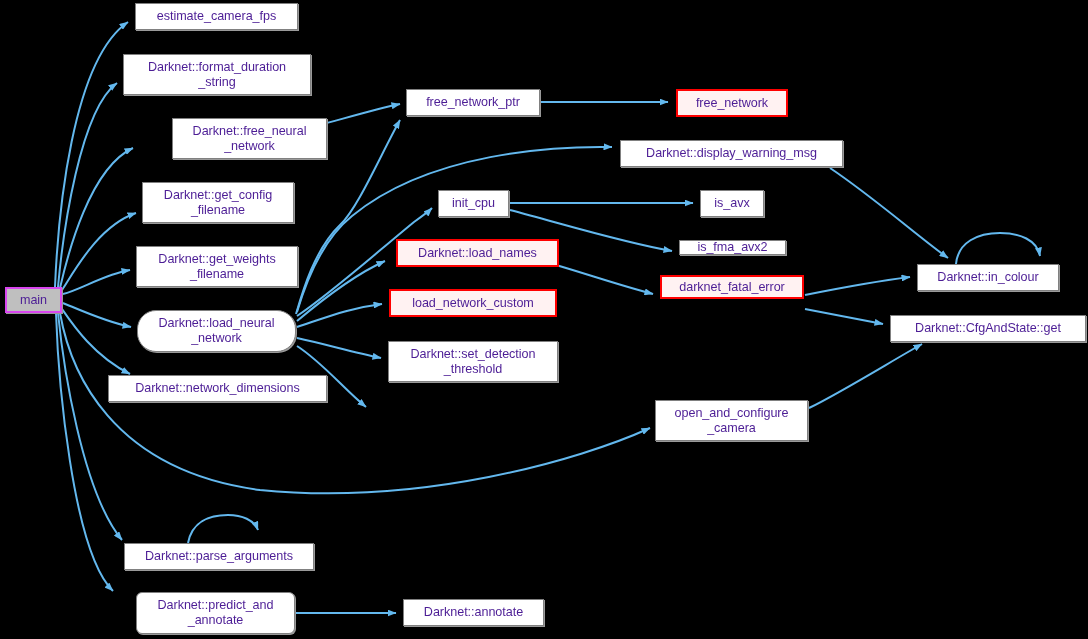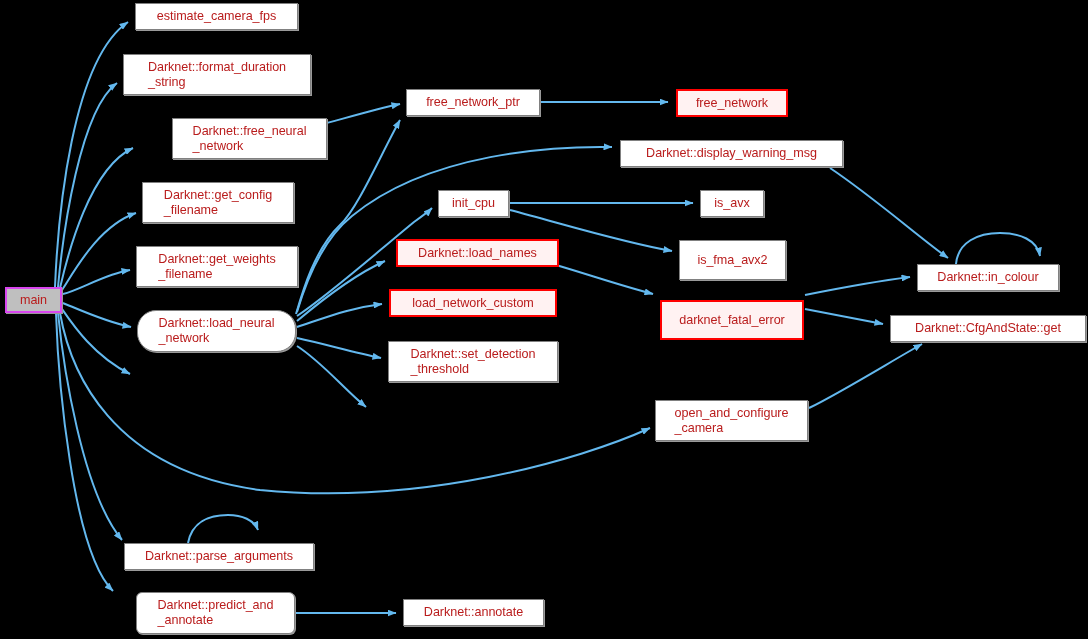--- a/index.html
+++ b/index.html
@@ -23,23 +23,24 @@
     width: 1088px;
     height: 639px;
     pointer-events: none;
   }
   .node {
     position: absolute;
     box-sizing: border-box;
     display: flex;
     align-items: center;
     justify-content: center;
+    text-align: center;
     font-size: 12.6px;
     line-height: 15px;
-    color: #b91c1c;
+    color: #4c1d95;
     background: #ffffff;
     border: 1px solid #808080;
     box-shadow: 1px 1px 0 0 #9a9a9a;
     white-space: pre-line;
     padding: 0 4px;
     letter-spacing: -0.05px;
   }
   .node.root {
     background: #bfbfbf;
     border: 2px solid #d946ef;
@@ -111,32 +112,33 @@
     <div class="node" style="left: 123px; top: 54px; width: 188px; height: 41px;">Darknet::format_duration
 _string</div>
     <div class="node" style="left: 140px; top: 118px; width: 155px; height: 41px; margin-left: 32px;">Darknet::free_neural
 _network</div>
     <div class="node" style="left: 142px; top: 182px; width: 152px; height: 41px;">Darknet::get_config
 _filename</div>
     <div class="node" style="left: 136px; top: 246px; width: 162px; height: 41px;">Darknet::get_weights
 _filename</div>
     <div class="node" style="left: 137px; top: 310px; width: 159px; height: 42px; border-radius: 19px;">Darknet::load_neural
 _network</div>
+    <div class="node" style="left: 108px; top: 375px; width: 219px; height: 27px;">Darknet::network_dimensions</div>
     <div class="node" style="left: 124px; top: 543px; width: 190px; height: 27px;">Darknet::parse_arguments</div>
     <div class="node" style="left: 136px; top: 592px; width: 159px; height: 42px; border-radius: 6px;">Darknet::predict_and
 _annotate</div>
     <div class="node" style="left: 406px; top: 89px; width: 134px; height: 27px;">free_network_ptr</div>
     <div class="node" style="left: 438px; top: 190px; width: 71px; height: 27px;">init_cpu</div>
     <div class="node highlight" style="left: 396px; top: 239px; width: 163px; height: 28px;">Darknet::load_names</div>
     <div class="node highlight" style="left: 389px; top: 289px; width: 168px; height: 28px;">load_network_custom</div>
     <div class="node" style="left: 388px; top: 341px; width: 170px; height: 41px;">Darknet::set_detection
 _threshold</div>
     <div class="node" style="left: 403px; top: 599px; width: 141px; height: 27px;">Darknet::annotate</div>
     <div class="node highlight" style="left: 676px; top: 89px; width: 112px; height: 28px;">free_network</div>
     <div class="node" style="left: 620px; top: 140px; width: 223px; height: 27px;">Darknet::display_warning_msg</div>
     <div class="node" style="left: 700px; top: 190px; width: 64px; height: 27px;">is_avx</div>
-    <div class="node" style="left: 679px; top: 240px; width: 107px; height: 40px;">is_fma_avx2</div>
-    <div class="node highlight" style="left: 660px; top: 300px; width: 144px; height: 40px;">darknet_fatal_error</div>
+    <div class="node" style="left: 679px; top: 240px; width: 107px; height: 15px;">is_fma_avx2</div>
+    <div class="node highlight" style="left: 660px; top: 275px; width: 144px; height: 24px;">darknet_fatal_error</div>
     <div class="node" style="left: 655px; top: 400px; width: 153px; height: 41px;">open_and_configure
 _camera</div>
     <div class="node" style="left: 917px; top: 264px; width: 142px; height: 27px;">Darknet::in_colour</div>
     <div class="node" style="left: 890px; top: 315px; width: 196px; height: 27px;">Darknet::CfgAndState::get</div>
   </div>
 
 </body></html>

